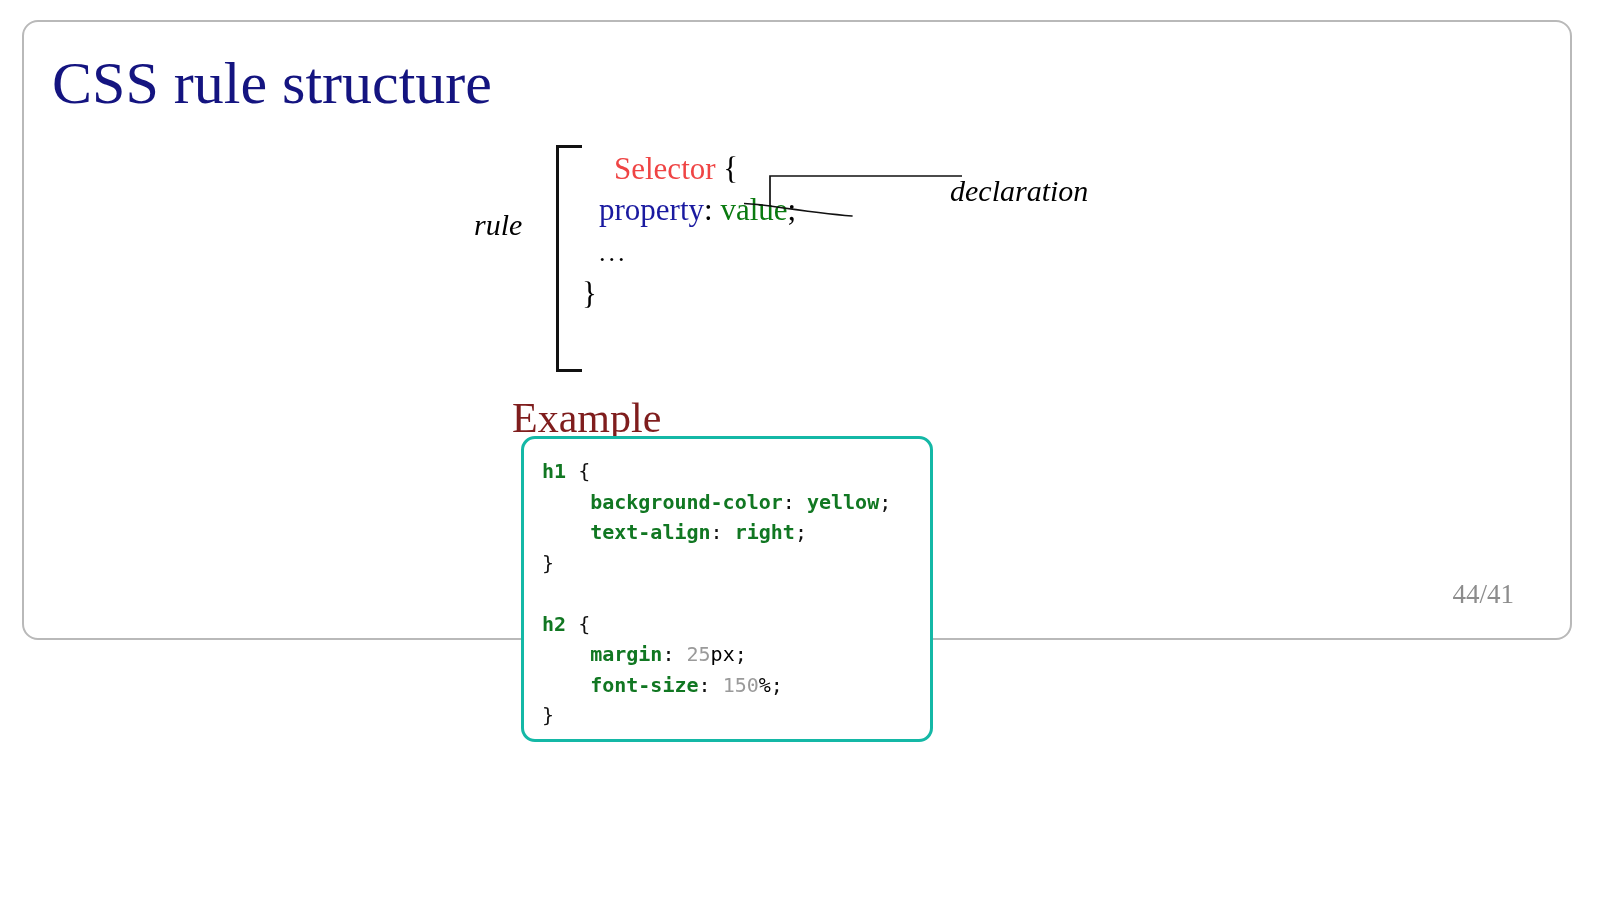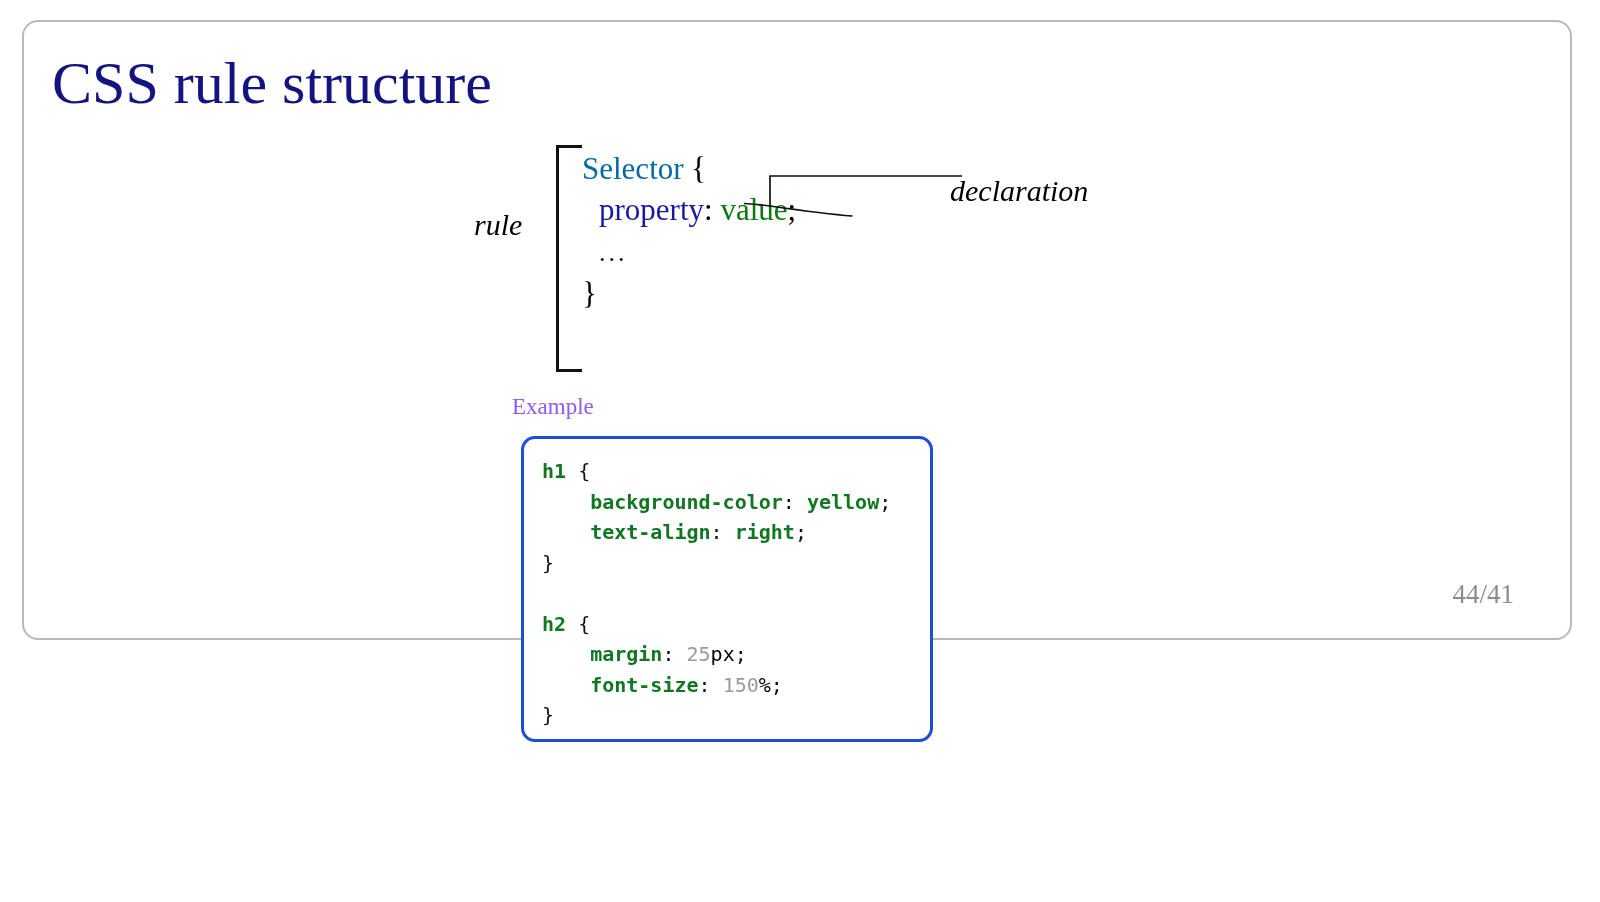--- a/index.html
+++ b/index.html
@@ -70,21 +70,21 @@
   }
   #rule-lines {
     position: absolute;
     left: 128px;
     top: 18px;
     font-size: 31px;
     line-height: 41px;
     color: #000000;
     white-space: nowrap;
   }
-  .sel-tok   { color: #0369a1; }
+  .sel-tok   { color: #ef4444; margin-left: 32px; }
   .prop-tok  { color: #1a1aa0; }
   .val-tok   { color: #0a7a10; }
   .punct-tok { color: #000000; }
   .ind { padding-left: 17px; }
   .dots { letter-spacing: 3px; font-size: 26px; }
 
   
   #declaration-label {
     position: absolute;
     left: 496px;
@@ -101,31 +101,31 @@
     width: 220px;
     height: 70px;
     pointer-events: none;
   }
 
   
   #example-label {
     position: absolute;
     left: 488px;
     top: 372px;
-    font-size: 23px;
-    color: #8b5cf6;
+    font-size: 42px;
+    color: #7f1d1d;
     white-space: nowrap;
   }
   #code-box {
     position: absolute;
     left: 497px;
     top: 414px;
     width: 412px;
     height: 306px;
-    border: 3px solid #1d4ed8;
+    border: 3px solid #14b8a6;
     border-radius: 14px;
     background: #ffffff;
     box-sizing: border-box;
   }
   #code-text {
     position: absolute;
     left: 18px;
     top: 17px;
     font-family: "DejaVu Sans Mono", "Liberation Mono", monospace;
     font-size: 20px;

